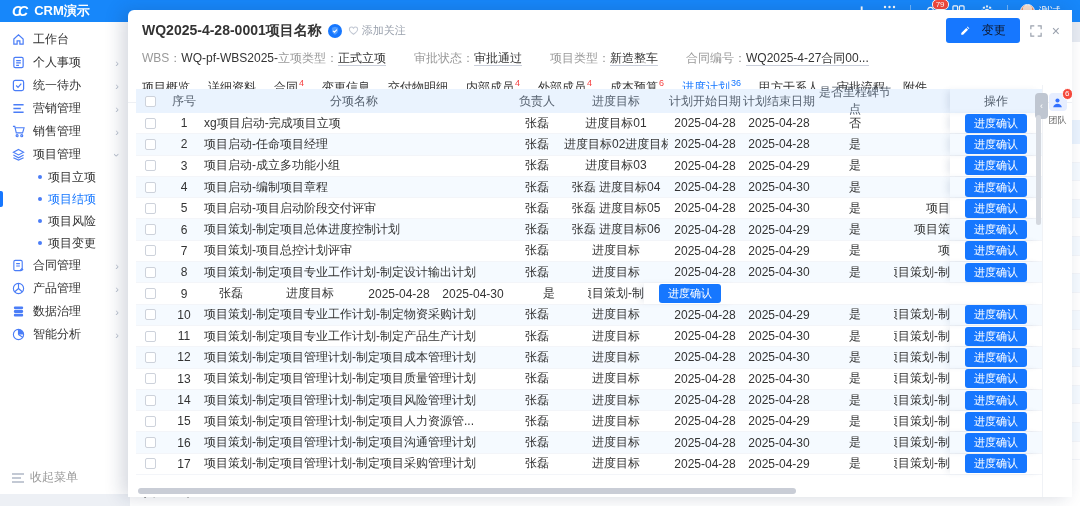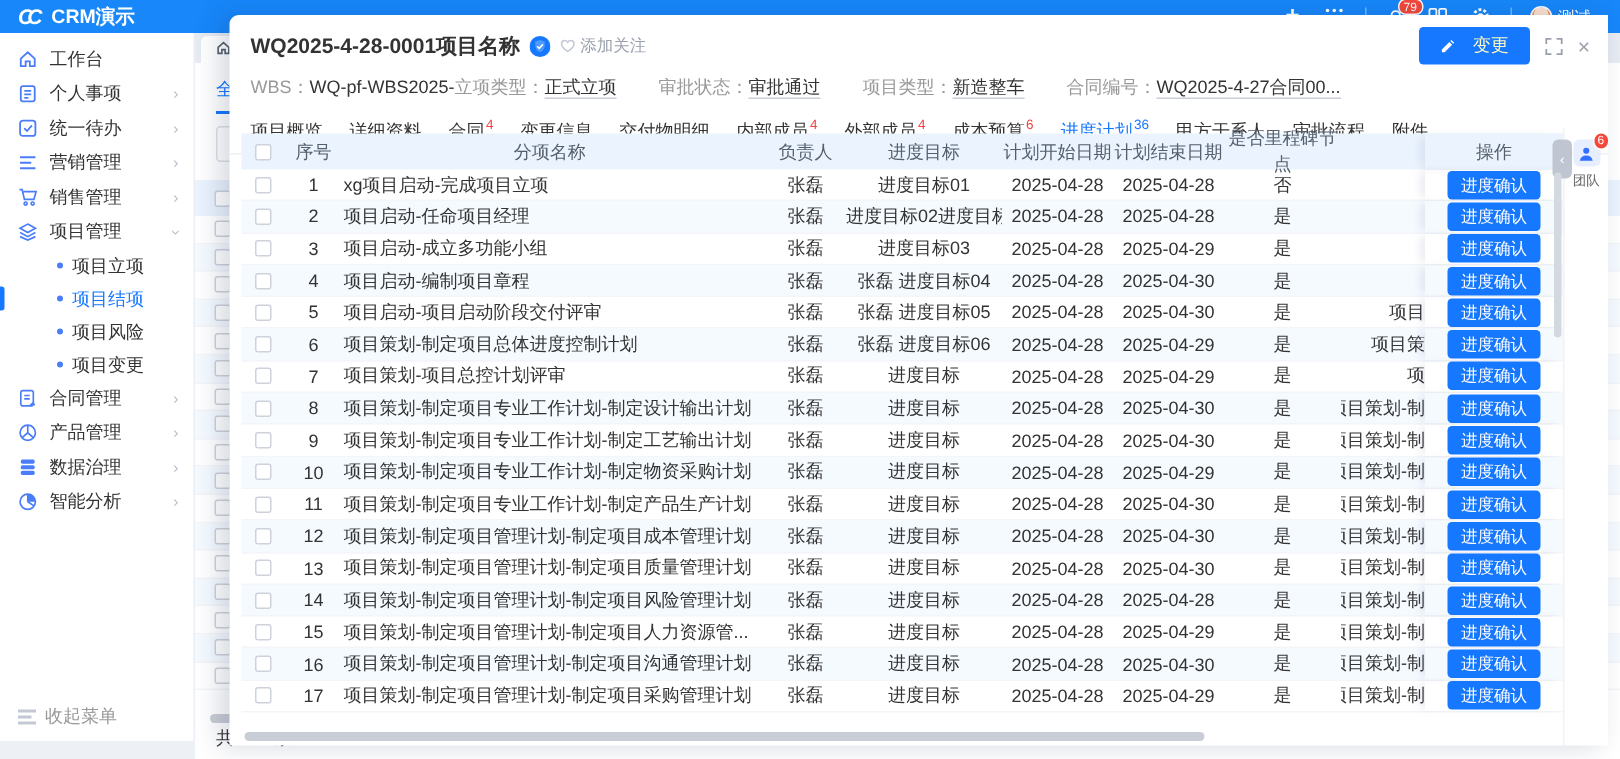--- a/index.html
+++ b/index.html
@@ -56,28 +56,28 @@
   .lp-row:nth-child(even) { background:#F5FAFF; }
   .lp-c1 { width:36px; display:flex; justify-content:center; }
   .lp-c2 { width:54px; display:flex; justify-content:center; color:#55606E; }
   .lp-c3 { flex:1; color:#1677FF; cursor:pointer; white-space:nowrap; }
   .cbx { width:11px; height:11px; border:1px solid #CDD2DB; border-radius:2px; background:#fff; cursor:pointer; }
   .heart svg { display:block; }
   .lp-scroll { position:absolute; bottom:24px; left:10px; width:300px; height:6px; background:#C9CDD6; border-radius:3px; }
   .lp-total { position:absolute; bottom:5px; left:14px; color:#333; }
 
   
-  .modal { position:absolute; left:128px; top:10px; right:8px; bottom:9px; background:#fff; border-radius:6px 0 0 0; box-shadow:-6px 0 18px rgba(20,40,80,.18); z-index:5; overflow:hidden;margin-left:25px; }
+  .modal { position:absolute; left:128px; top:10px; right:8px; bottom:9px; background:#fff; border-radius:6px 0 0 0; box-shadow:-6px 0 18px rgba(20,40,80,.18); z-index:5; overflow:hidden; }
   .m-head { padding:8px 12px 0 14px; }
   .m-row1 { display:flex; align-items:center; }
   .m-title { font-size:14px; font-weight:bold; color:#333; }
   .shield { width:14px; height:14px; margin:0 6px; flex:none; }
   .follow { display:flex; align-items:center; gap:3px; color:#9AA1AD; cursor:pointer; font-size:11px; }
   .m-head-actions { margin-left:auto; display:flex; align-items:center; gap:10px; }
-  .btn-change { display:flex; align-items:center; gap:12px; background:#1677FF; color:#fef9c3; border:none; border-radius:3px; padding:4px 14px; font-size:12px; cursor:pointer; font-family:inherit; }
+  .btn-change { display:flex; align-items:center; gap:12px; background:#1677FF; color:#0f172a; border:none; border-radius:3px; padding:4px 14px; font-size:12px; cursor:pointer; font-family:inherit; }
   .hd-ic { color:#9AA1AD; cursor:pointer; display:flex; align-items:center; }
   .m-row2 { display:flex; margin-top:7px; font-size:12px; }
   .m-field { width:136px; white-space:nowrap; overflow:hidden; }
   .m-field:last-child { width:auto; }
   .m-field .lab { color:#999; }
   .m-field .val { color:#333; }
   .m-field .val.u { border-bottom:1px solid #C9CEDA; }
   .m-tabs { display:flex; align-items:flex-end; gap:0; padding:0 14px; border-bottom:1px solid #EEF0F4; margin-top:4px; }
   .mtab { padding:7px 0 6px 0; margin-right:18px; color:#333; cursor:pointer; white-space:nowrap; position:relative; }
   .mtab .sup { color:#F53F3F; font-size:9px; vertical-align:super; margin-left:1px; }
@@ -724,21 +724,20 @@
     <span class="c-extra">项目策划-制...</span>
     <span class="c-op">
                 <button class="btn-confirm">进度确认</button>
               </span>
   </div>
             <div class="trow">
     <span class="c-check">
                 <span class="cbx"></span>
               </span>
     <span class="c-no">9</span>
-    <span class="c-name">项目策划-制定项目专业工作计划-制定工艺输出计划</span>
     <span class="c-owner">张磊</span>
     <span class="c-target">进度目标</span>
     <span class="c-start">2025-04-28</span>
     <span class="c-end">2025-04-30</span>
     <span class="c-mile">是</span>
     <span class="c-extra">项目策划-制...</span>
     <span class="c-op">
                 <button class="btn-confirm">进度确认</button>
               </span>
   </div>

